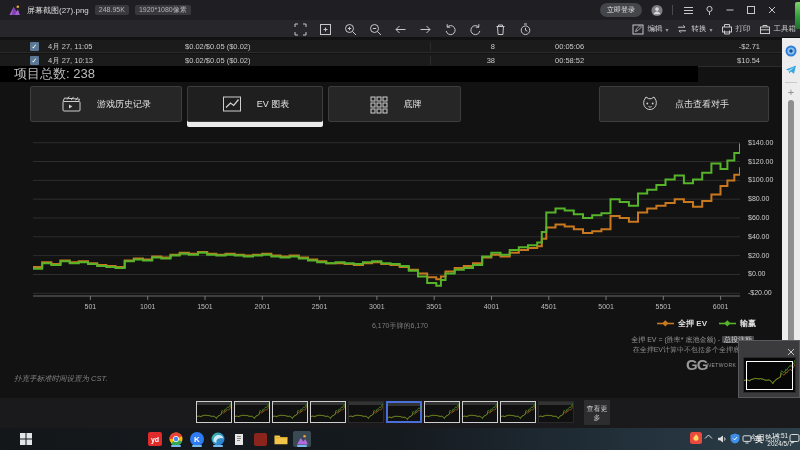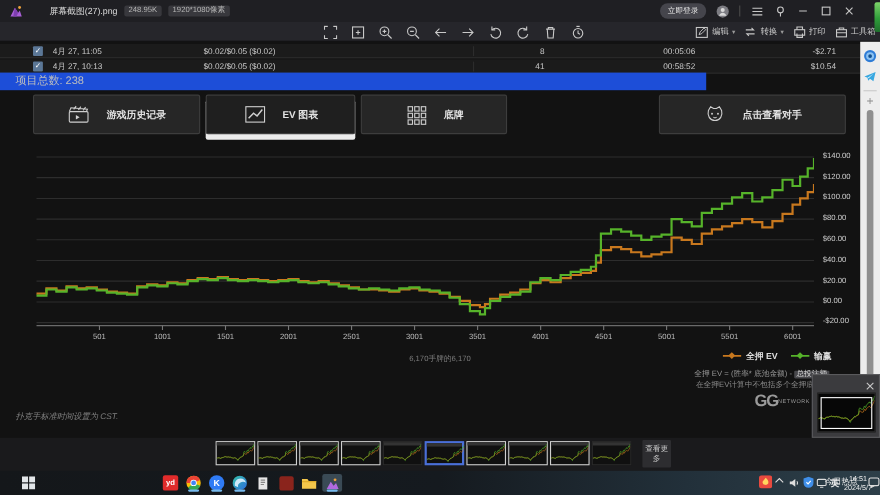--- a/index.html
+++ b/index.html
@@ -3,21 +3,21 @@
 <meta charset="utf-8">
 <style>
   * { margin:0; padding:0; box-sizing:border-box; }
   html,body { width:800px; height:450px; overflow:hidden; }
   body { font-family:"Liberation Sans",sans-serif; background:#000; position:relative; }
   #screen { position:absolute; inset:0; width:800px; height:450px; background:#1b1b1d; }
 
   
   .titlebar { position:absolute; left:0; top:0; width:800px; height:20px; background:#1f1f23; display:flex; align-items:center; }
   .app-logo { margin-left:8px; width:13px; height:13px; display:flex; }
-  .win-title { margin-left:24px; font-size:8px; color:#dcdcdc; }
+  .win-title { margin-left:6px; font-size:8px; color:#dcdcdc; }
   .badge { margin-left:6px; font-size:7px; color:#b5b5b5; background:#38383d; border-radius:2px; padding:1px 4px; line-height:8px; }
   .tb-right { position:absolute; right:22px; top:0; height:20px; display:flex; align-items:center; gap:9px; }
   .login-btn { font-size:7px; color:#e3e3e3; background:#45454c; border:none; border-radius:8px; padding:2px 7px; cursor:pointer; }
   .tb-ico { width:12px; height:12px; display:flex; align-items:center; justify-content:center; }
   .tb-sep { width:1px; height:10px; background:#4a4a4a; }
   .edge-tab { position:absolute; right:0; top:2px; width:5px; height:27px; border-radius:2px 0 0 2px;
               background:linear-gradient(#7ed46a,#2f9e3a 55%,#1f6f2d); z-index:60; }
 
   
   .toolbar { position:absolute; left:0; top:20px; width:800px; height:18px; background:#26262b; border-bottom:1px solid #111; }
@@ -31,28 +31,28 @@
   .viewer { position:absolute; left:0; top:38px; width:800px; height:360px; background:#141414; }
   .page { position:absolute; left:0; top:0; width:782px; height:360px; background:#121212; overflow:hidden; }
 
   .hrow { position:absolute; left:0; width:782px; height:13px; background:#1b1b1b; border-bottom:1px solid #2c2c2c; font-size:7.5px; color:#c9c9c9;padding-left:14px; }
   .hrow .cell { position:absolute; top:2px; white-space:nowrap; overflow:hidden; }
   .chk { position:absolute; left:30px; top:2px; width:9px; height:9px; background:#5b7796; border-radius:1px; color:#fff; font-size:7px; line-height:9px; text-align:center; cursor:pointer; }
   .c-date { left:48px; width:130px; }
   .c-stakes { left:185px; width:145px; }
   .c-table { left:338px; width:155px; color:#a9854f; }
   .c-hands { left:430px; width:67px; text-align:right; border-left:1px solid #2c2c2c; padding-right:2px; }
-  .c-dur { left:555px; width:125px; text-align:center; }
+  .c-dur { left:555px; width:125px; text-align:left; }
   .c-amt { left:688px; width:72px; text-align:right; }
 
-  .total-strip { position:absolute; left:0; top:28px; width:642px; height:16px; background:#1d4ed8; font-size:10px; color:#bdbdbd; line-height:16px; padding-left:14px; }
+  .total-strip { position:absolute; left:0; top:28px; width:698px; height:16px; background:#000000; font-size:13px; color:#bdbdbd; line-height:16px; padding-left:14px; }
 
   .tabs { position:absolute; left:0; top:48px; width:782px; height:42px; }
   .tab { position:absolute; top:0; height:36px; background:#262626; border:1px solid #3d3d3d; border-radius:2px; display:flex; align-items:center; justify-content:center; gap:14px; cursor:pointer; }
-  .tab .tlabel { font-size:9px; font-weight:bold; color:#e2e2e2; }
+  .tab .tlabel { font-size:9px; font-weight:normal; color:#e2e2e2; }
   .tab.active { background:#1f1f1f; box-shadow:0 5px 0 0 #ececec; }
 
   #plot { position:absolute; left:33px; top:100px; }
   .ylab { position:absolute; font-size:7px; color:#cfcfcf; white-space:nowrap; }
   .xlab { position:absolute; width:34px; text-align:center; font-size:7px; color:#bdbdbd; }
   .caption { position:absolute; left:330px; top:283px; width:140px; text-align:center; font-size:7px; color:#7d7d7d; }
   .legend { position:absolute; right:26px; top:280px; display:flex; gap:12px; align-items:center; }
   .leg-item { display:flex; align-items:center; gap:4px; cursor:pointer; }
   .leg-label { font-size:8px; font-weight:bold; color:#dedede; }
   .formula { position:absolute; right:28px; top:297px; font-size:7px; color:#969696; }
@@ -267,21 +267,21 @@
             <span class="cell c-date">4月 27, 11:05</span>
             <span class="cell c-stakes">$0.02/$0.05 ($0.02)</span>
             <span class="cell c-hands">8</span>
             <span class="cell c-dur">00:05:06</span>
             <span class="cell c-amt">-$2.71</span>
           </div>
           <div class="hrow" style="top: 16px;">
             <span class="chk">✓</span>
             <span class="cell c-date">4月 27, 10:13</span>
             <span class="cell c-stakes">$0.02/$0.05 ($0.02)</span>
-            <span class="cell c-hands">41</span>
+            <span class="cell c-hands">38</span>
             <span class="cell c-dur">00:58:52</span>
             <span class="cell c-amt">$10.54</span>
           </div>
         </div>
       <div class="total-strip">项目总数: 238</div>
       <div class="tabs" id="tabs">
           <div class="tab" style="left: 30px; width: 152px;">
             <span style="display:flex">
               <svg width="22" height="20" viewBox="0 0 22 20" fill="none" xmlns="http://www.w3.org/2000/svg">
                 <rect x="2" y="7.5" width="17" height="9.5" rx="1" stroke="#cfcfcf"></rect>

